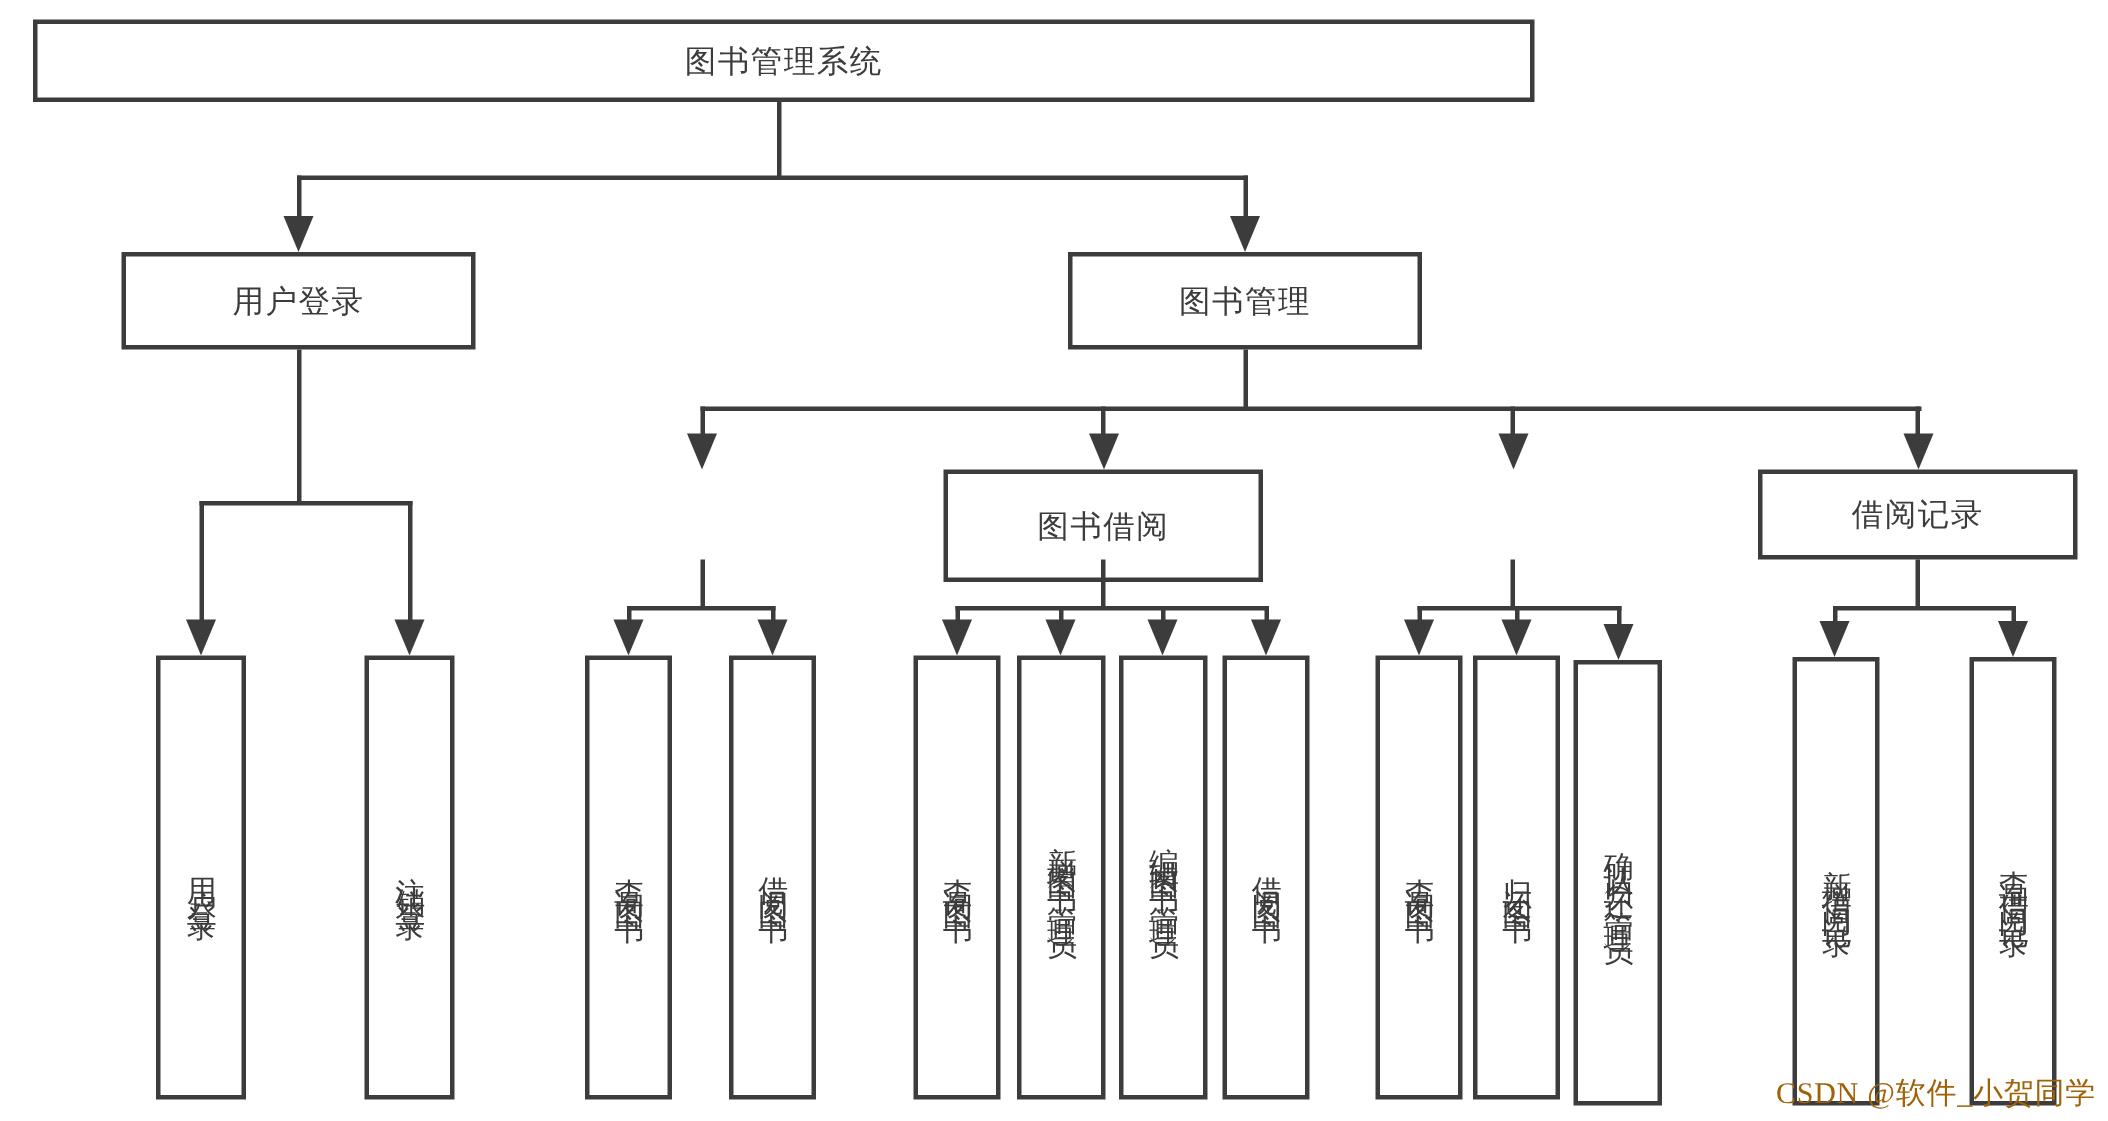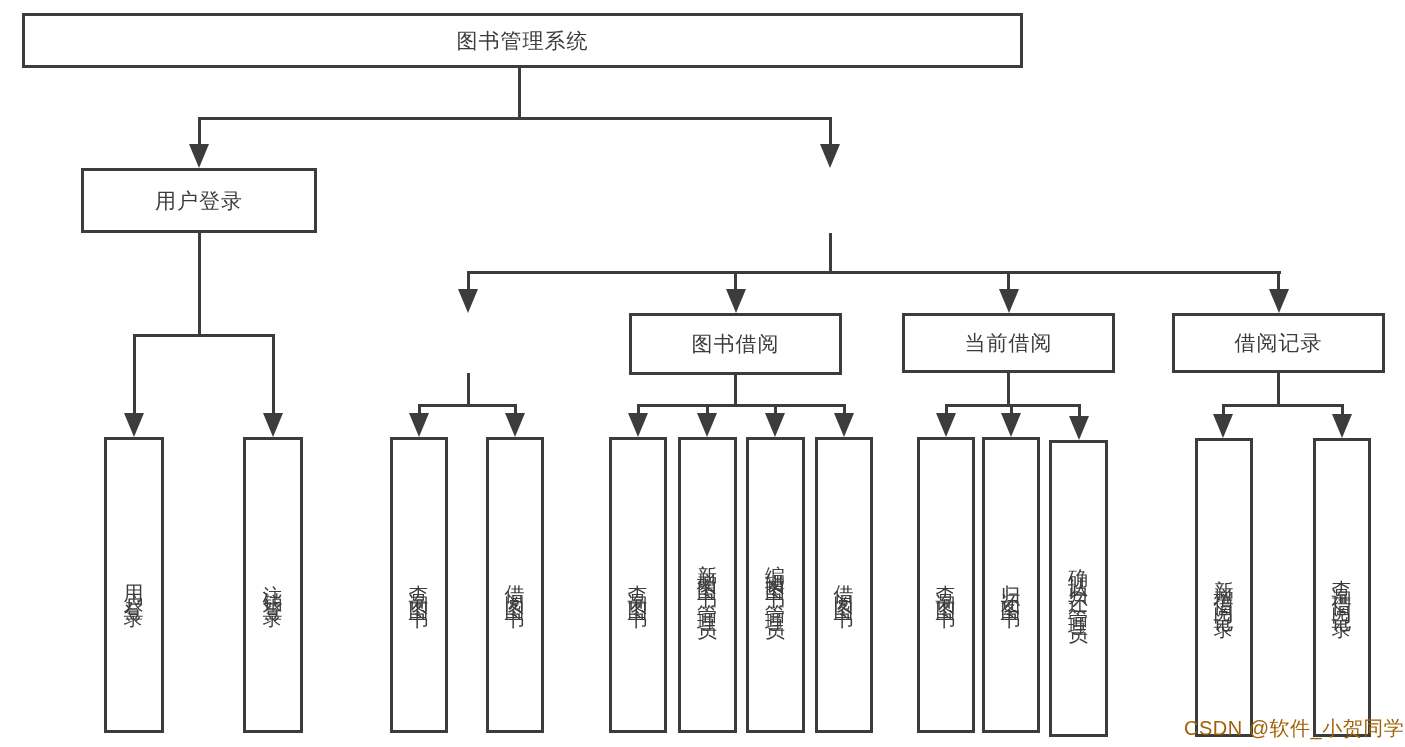--- a/index.html
+++ b/index.html
@@ -1,18 +1,18 @@
 <!DOCTYPE html>
 <html><head>
 <meta charset="utf-8">
 <style>
   html,body{margin:0;padding:0;background:#ffffff;}
   .canvas{
     position:relative;width:1405px;height:747px;background:#ffffff;
-    font-family:Liberation Sans, sans-serif;
+    font-family:Liberation Serif, serif;
     color:#3c3c3c;overflow:hidden;
   }
   .box{
     position:absolute;box-sizing:border-box;
     border:3px solid #3c3c3c;background:#ffffff;
     display:flex;align-items:center;justify-content:center;
   }
   .hlabel{font-size:21px;letter-spacing:1px;}
   .vtext{
     writing-mode:vertical-rl;text-orientation:mixed;
@@ -42,44 +42,44 @@
   <div class="vl" style="left:518px;top:68px;height:50px;"></div>
   <div class="hl" style="left:198px;top:117px;width:634px;"></div>
   <div class="vl" style="left:197.5px;top:117px;height:28px;"></div>
   <div class="ar" style="left:189px;top:144px;"></div>
   <div class="vl" style="left:828.5px;top:117px;height:28px;"></div>
   <div class="ar" style="left:820px;top:144px;"></div>
 
   <div class="box" style="left:81px;top:168px;width:236px;height:65px;">
     <span class="hlabel">用户登录</span>
   </div>
+  <div class="box" style="left:712px;top:168px;width:236px;height:65px;">
+    <span class="hlabel">图书管理</span>
+  </div>
 
   <div class="vl" style="left:197.5px;top:233px;height:103px;"></div>
   <div class="hl" style="left:132.5px;top:334px;width:142px;"></div>
   <div class="vl" style="left:132.5px;top:334px;height:81px;"></div>
   <div class="ar" style="left:124px;top:413px;"></div>
   <div class="vl" style="left:271.5px;top:334px;height:81px;"></div>
   <div class="ar" style="left:263px;top:413px;"></div>
 
   <div class="vl" style="left:828.5px;top:233px;height:41px;"></div>
   <div class="hl" style="left:466.5px;top:271px;width:814px;"></div>
   <div class="vl" style="left:466.5px;top:271px;height:20px;"></div>
   <div class="ar" style="left:458px;top:289px;"></div>
   <div class="vl" style="left:734px;top:271px;height:20px;"></div>
   <div class="ar" style="left:726px;top:289px;"></div>
   <div class="vl" style="left:1007px;top:271px;height:20px;"></div>
   <div class="ar" style="left:999px;top:289px;"></div>
   <div class="vl" style="left:1277px;top:271px;height:20px;"></div>
   <div class="ar" style="left:1269px;top:289px;"></div>
 
-  <div class="box" style="left:629px;top:313px;width:213px;height:62px;">
+  <div class="box" style="left:629px;top:313px;width:213px;height:75px;">
     <span class="hlabel">图书借阅</span>
-  </div>
-  <div class="box" style="left:902px;top:313px;width:213px;height:60px;">
-    <span class="hlabel">当前借阅</span>
   </div>
   <div class="box" style="left:1172px;top:313px;width:213px;height:60px;">
     <span class="hlabel">借阅记录</span>
   </div>
 
   <div class="vl" style="left:467px;top:373px;height:33px;"></div>
   <div class="hl" style="left:417.5px;top:404px;width:99px;"></div>
   <div class="vl" style="left:417.5px;top:404px;height:11px;"></div>
   <div class="ar" style="left:409px;top:413px;"></div>
   <div class="vl" style="left:513.5px;top:404px;height:11px;"></div>

